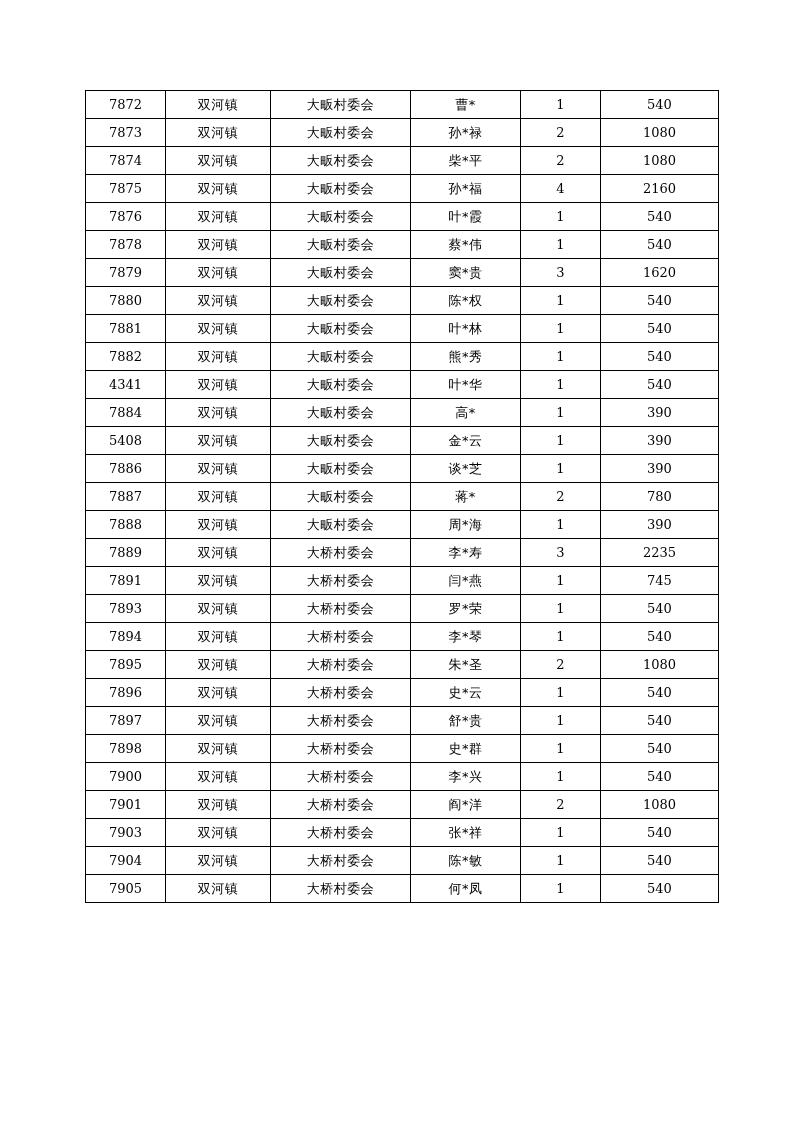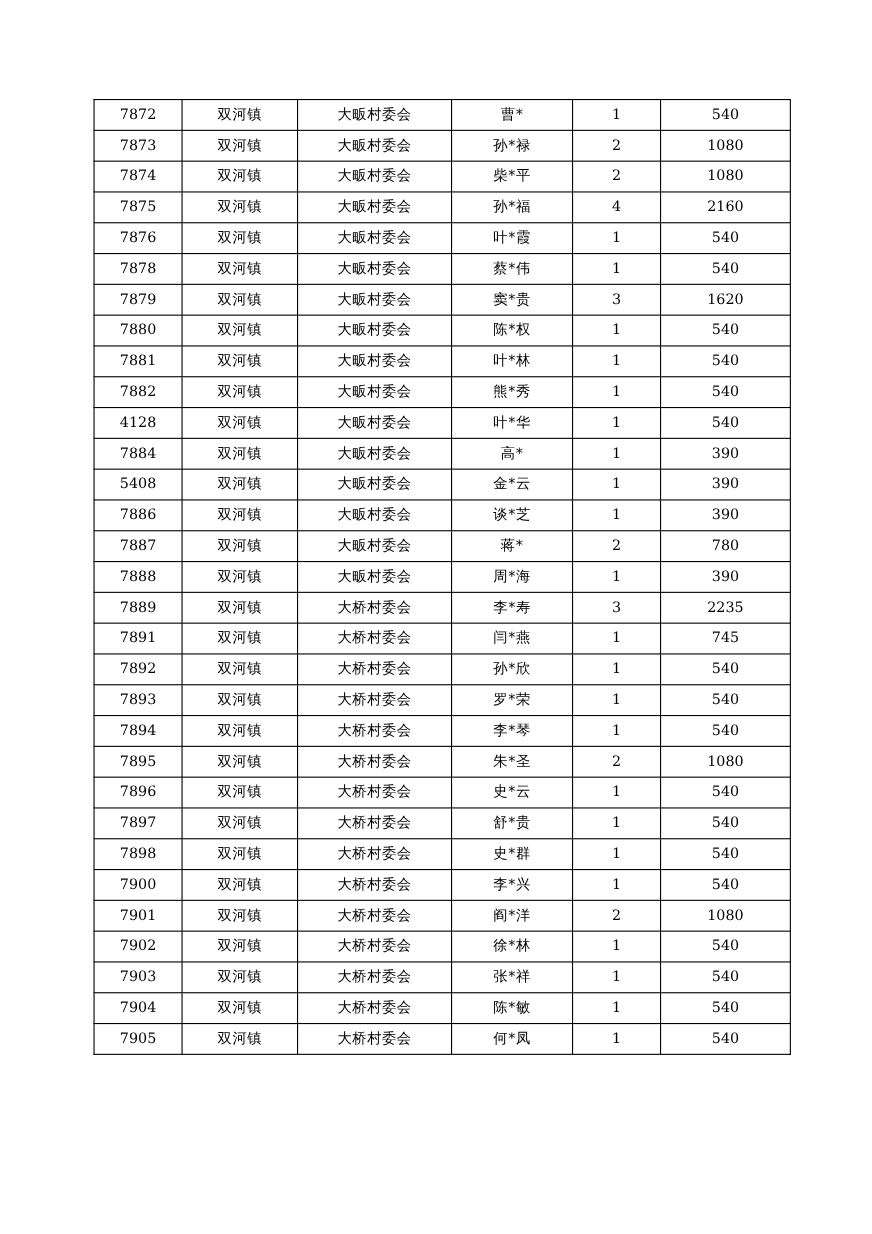--- a/index.html
+++ b/index.html
@@ -140,21 +140,21 @@
         </tr>
         <tr>
           <td class="num">7882</td>
           <td class="cn">双河镇</td>
           <td class="cn">大畈村委会</td>
           <td class="cn">熊*秀</td>
           <td class="num">1</td>
           <td class="num">540</td>
         </tr>
         <tr>
-          <td class="num">4128</td>
+          <td class="num">4341</td>
           <td class="cn">双河镇</td>
           <td class="cn">大畈村委会</td>
           <td class="cn">叶*华</td>
           <td class="num">1</td>
           <td class="num">540</td>
         </tr>
         <tr>
           <td class="num">7884</td>
           <td class="cn">双河镇</td>
           <td class="cn">大畈村委会</td>
@@ -204,28 +204,20 @@
         </tr>
         <tr>
           <td class="num">7891</td>
           <td class="cn">双河镇</td>
           <td class="cn">大桥村委会</td>
           <td class="cn">闫*燕</td>
           <td class="num">1</td>
           <td class="num">745</td>
         </tr>
         <tr>
-          <td class="num">7892</td>
-          <td class="cn">双河镇</td>
-          <td class="cn">大桥村委会</td>
-          <td class="cn">孙*欣</td>
-          <td class="num">1</td>
-          <td class="num">540</td>
-        </tr>
-        <tr>
           <td class="num">7893</td>
           <td class="cn">双河镇</td>
           <td class="cn">大桥村委会</td>
           <td class="cn">罗*荣</td>
           <td class="num">1</td>
           <td class="num">540</td>
         </tr>
         <tr>
           <td class="num">7894</td>
           <td class="cn">双河镇</td>
@@ -274,28 +266,20 @@
           <td class="num">1</td>
           <td class="num">540</td>
         </tr>
         <tr>
           <td class="num">7901</td>
           <td class="cn">双河镇</td>
           <td class="cn">大桥村委会</td>
           <td class="cn">阎*洋</td>
           <td class="num">2</td>
           <td class="num">1080</td>
-        </tr>
-        <tr>
-          <td class="num">7902</td>
-          <td class="cn">双河镇</td>
-          <td class="cn">大桥村委会</td>
-          <td class="cn">徐*林</td>
-          <td class="num">1</td>
-          <td class="num">540</td>
         </tr>
         <tr>
           <td class="num">7903</td>
           <td class="cn">双河镇</td>
           <td class="cn">大桥村委会</td>
           <td class="cn">张*祥</td>
           <td class="num">1</td>
           <td class="num">540</td>
         </tr>
         <tr>

